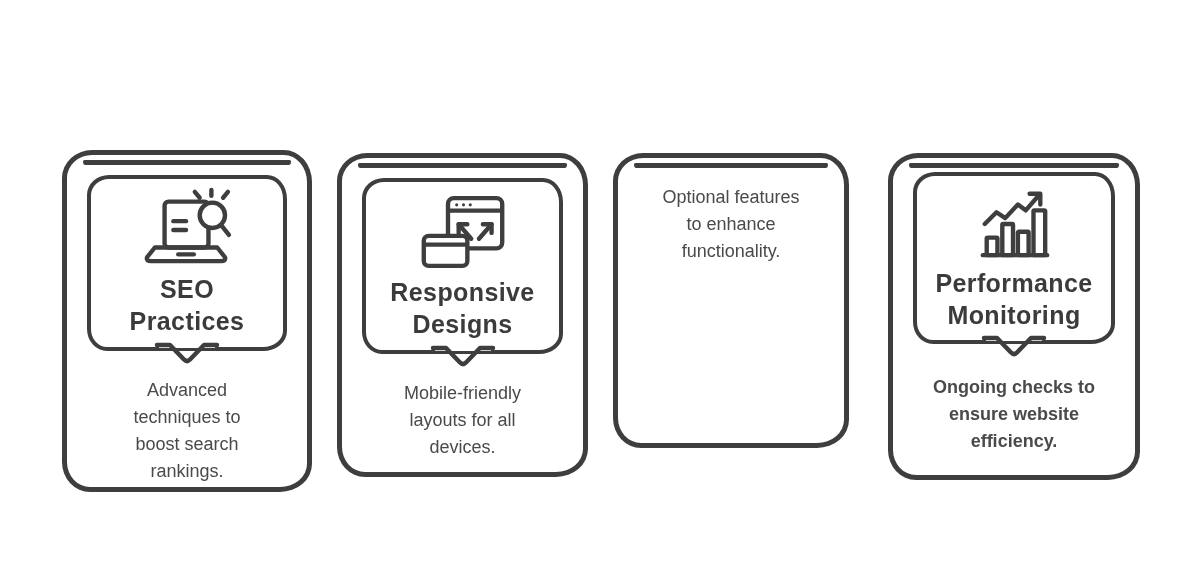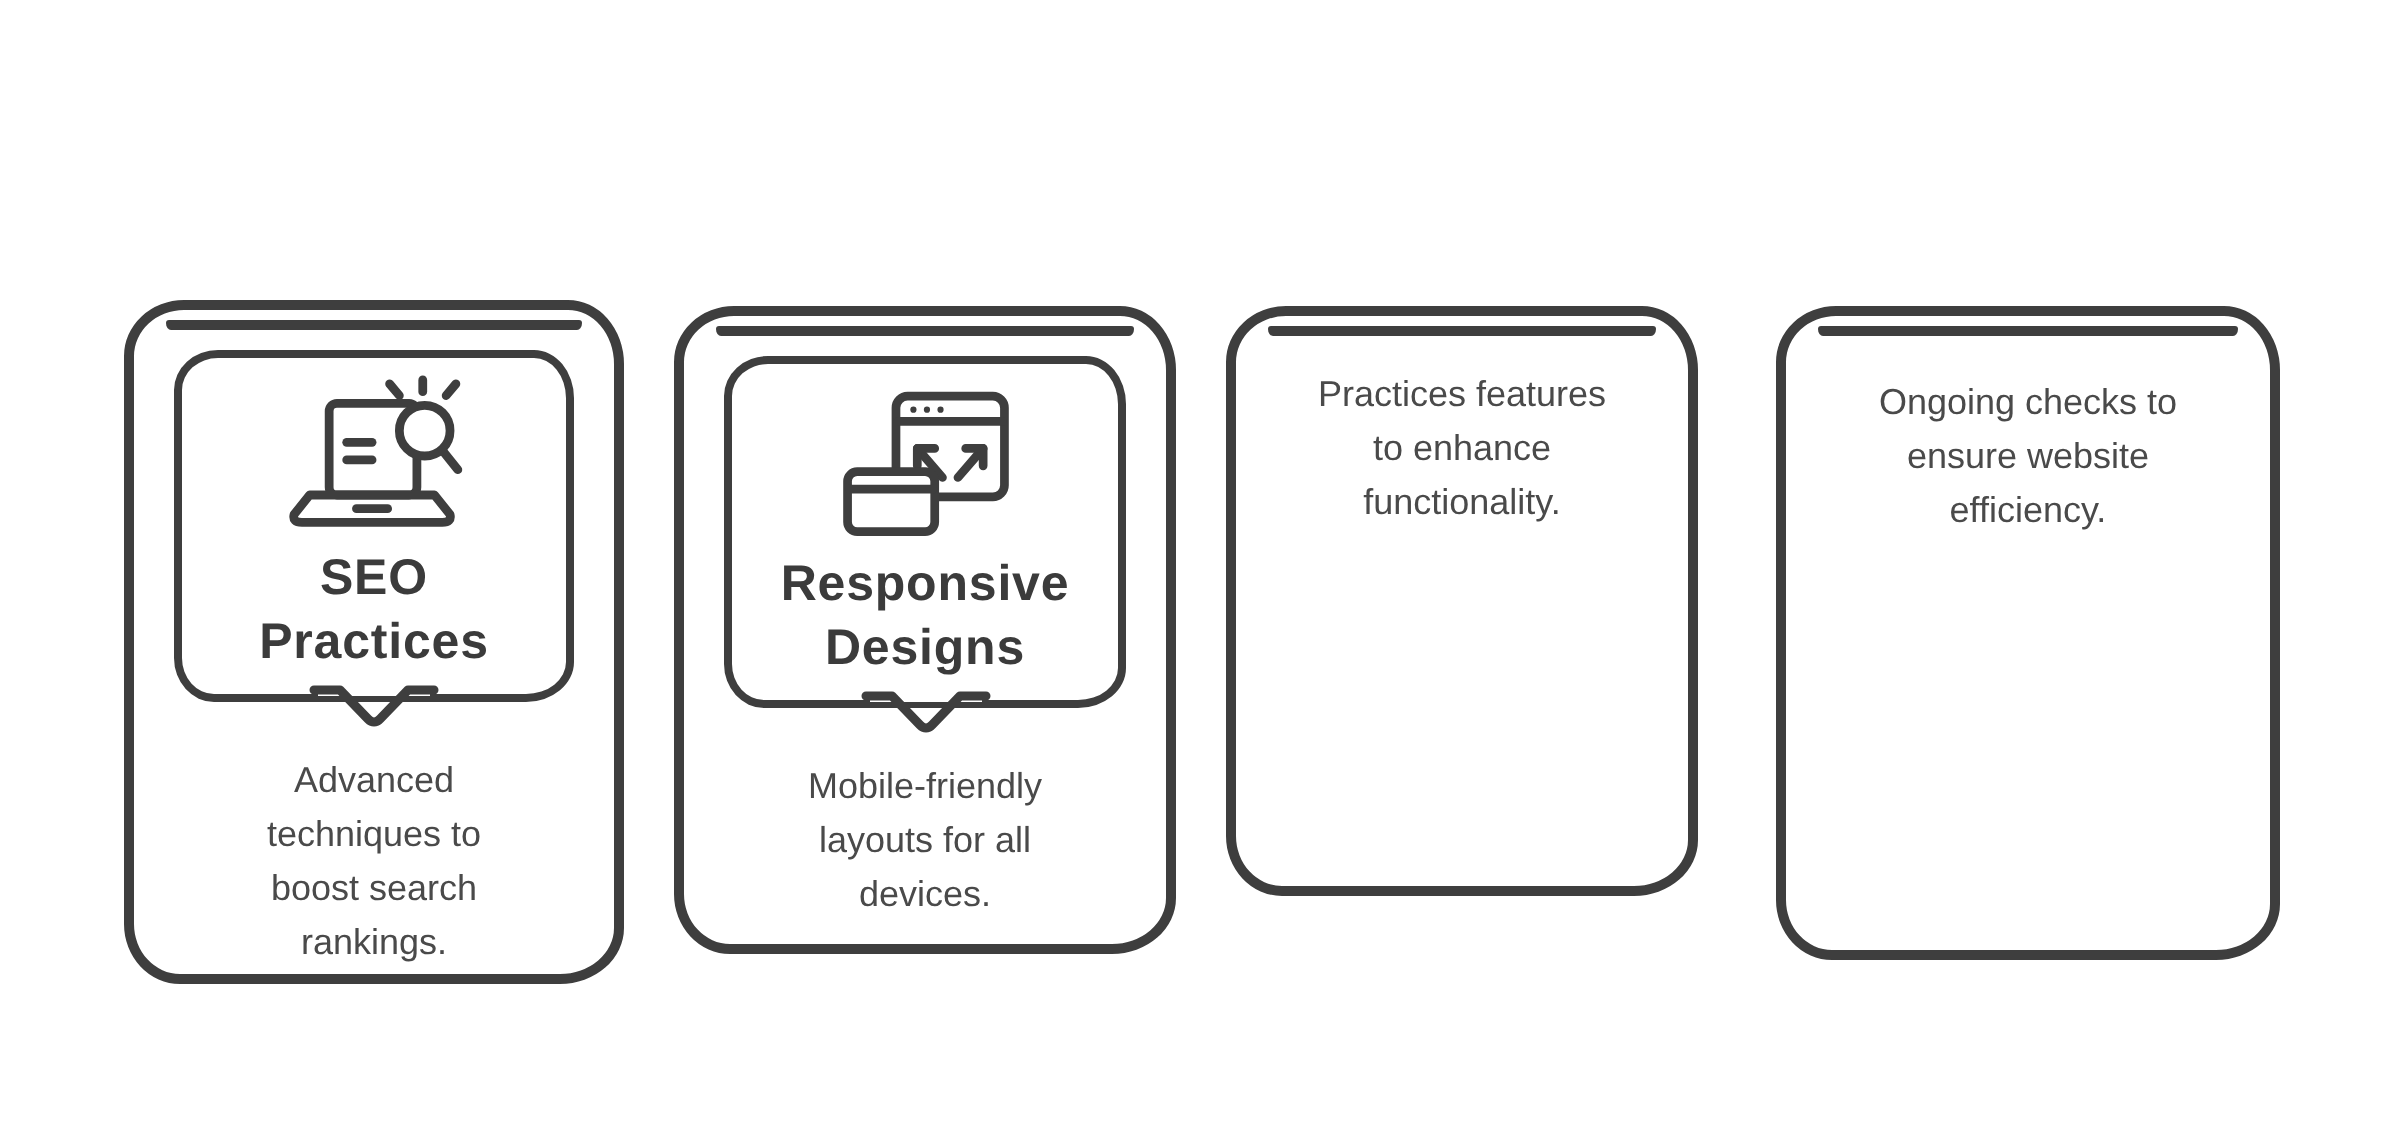--- a/index.html
+++ b/index.html
@@ -75,21 +75,21 @@
   
   .card1{left:62px; top:150px;width:250px;height:342px;}
   .card1 .bubble{height:176px;margin-top:20px;}
   .card2{left:337px;top:153px;width:251px;height:324px;}
   .card2 .bubble{height:176px;margin-top:20px;}
   .card2 .desc{}
   .card3{left:613px;top:153px;width:236px;height:295px;}
   .card3 .bubble{height:146px;margin-top:14px;}
   .card4{left:888px;top:153px;width:252px;height:327px;}
   .card4 .bubble{height:172px;margin-top:14px;}
-  .card4 .desc{margin-top:30px;}
+  .card4 .desc{margin-top:30px;font-weight:bold;}
 </style>
 </head>
 <body>
 
 <div class="canvas">
 
   <section class="card card1">
     <div class="bubble">
       <span class="icon">
         <svg width="98" height="78" viewBox="0 0 100 80" fill="none" stroke="#3e3e3e" stroke-width="4.5" stroke-linecap="round" stroke-linejoin="round">
@@ -141,24 +141,43 @@
         <rect x="2" y="0" width="56" height="5" fill="#ffffff"></rect>
         <path d="M0 2 H13 L27 16.5 Q30 19.5 33 16.5 L47 2 H60" fill="none" stroke="#3e3e3e" stroke-width="4.5" stroke-linecap="round" stroke-linejoin="round"></path>
       </svg>
     </div>
     <p class="desc">Mobile-friendly
 layouts for all
 devices.</p>
   </section>
 
   <section class="card card3">
-    <p class="desc">Practices features
+    <p class="desc">Optional features
 to enhance
 functionality.</p>
   </section>
 
   <section class="card card4">
+    <div class="bubble">
+      <span class="icon">
+        <svg width="78" height="76" viewBox="0 0 80 78" fill="none" stroke="#3e3e3e" stroke-width="4.5" stroke-linecap="round" stroke-linejoin="round">
+          <path d="M10 40 L22 28 L31 34 L44 20 L52 26 L66 10"></path>
+          <path d="M56 9 H67 V20"></path>
+          <rect x="12" y="54" width="11" height="18" rx="1"></rect>
+          <rect x="28" y="40" width="11" height="32" rx="1"></rect>
+          <rect x="44" y="48" width="11" height="24" rx="1"></rect>
+          <rect x="60" y="26" width="12" height="46" rx="1"></rect>
+          <path d="M8 72 H74"></path>
+        </svg>
+      </span>
+      <h2 class="title">Performance
+Monitoring</h2>
+      <svg class="tail" width="60" height="24" viewBox="0 0 60 24">
+        <rect x="2" y="0" width="56" height="5" fill="#ffffff"></rect>
+        <path d="M0 2 H13 L27 16.5 Q30 19.5 33 16.5 L47 2 H60" fill="none" stroke="#3e3e3e" stroke-width="4.5" stroke-linecap="round" stroke-linejoin="round"></path>
+      </svg>
+    </div>
     <p class="desc">Ongoing checks to
 ensure website
 efficiency.</p>
   </section>
 
 </div>
 
 </body></html>

